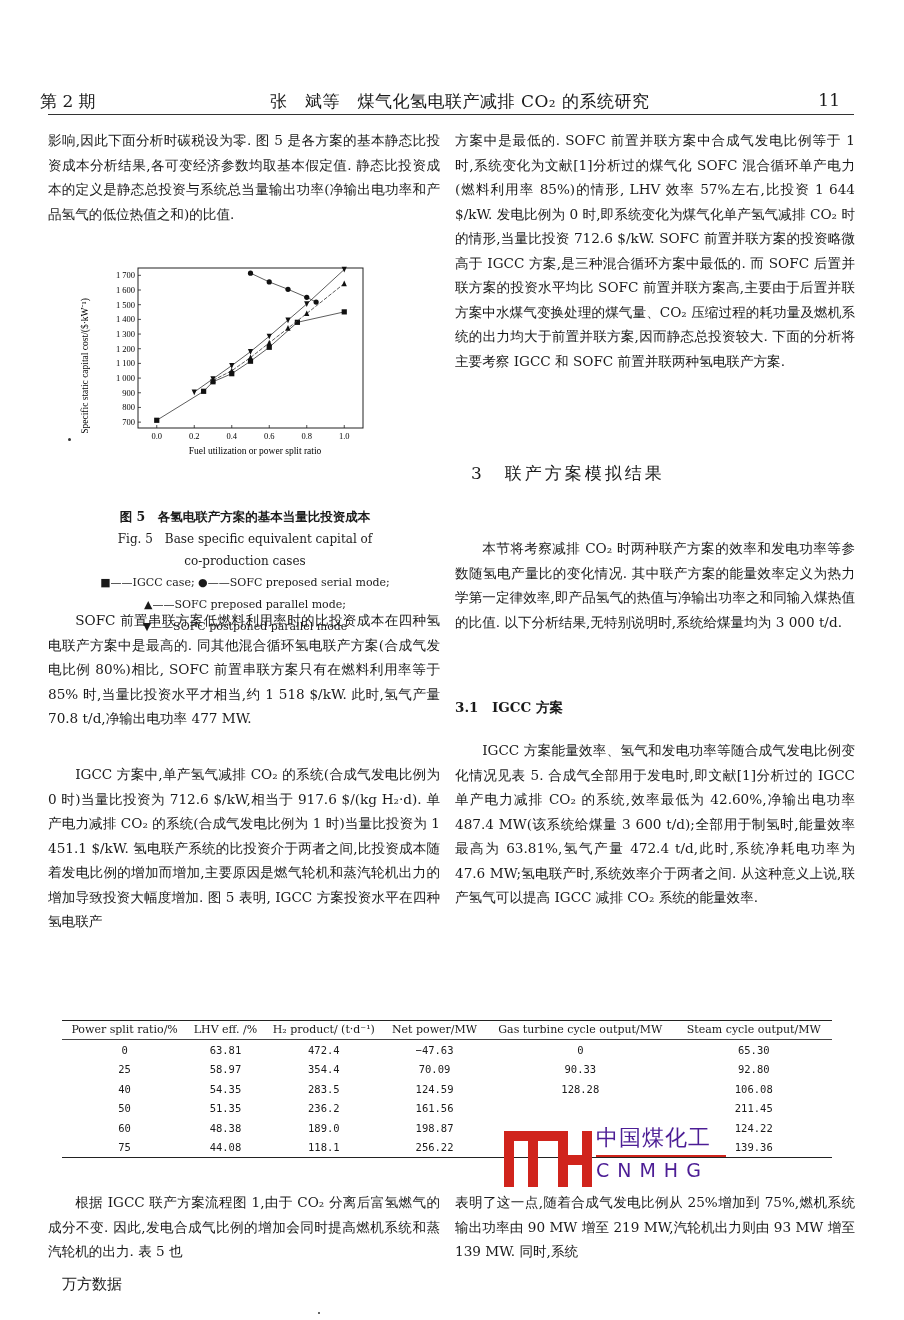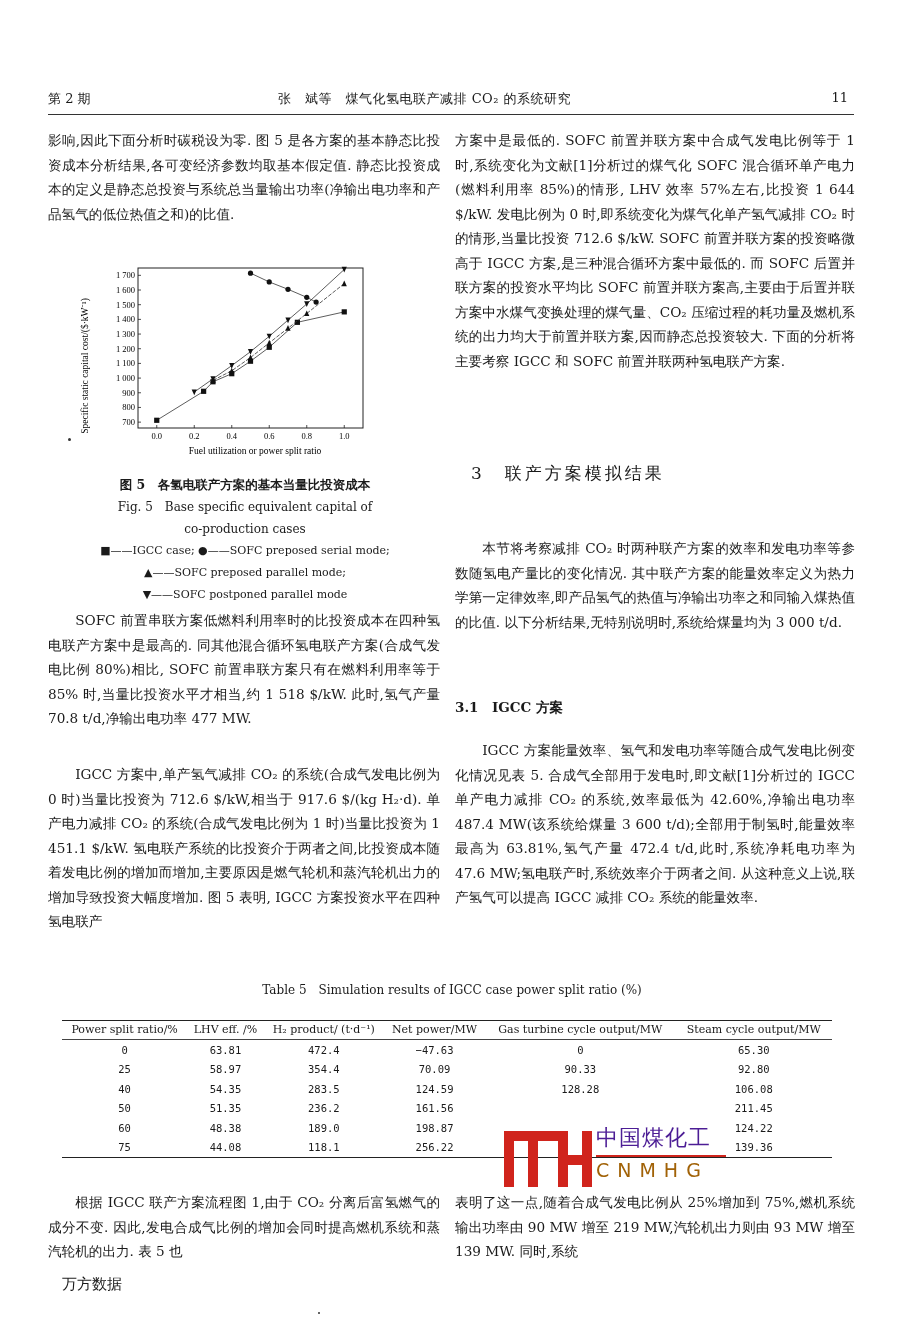--- a/index.html
+++ b/index.html
@@ -1,50 +1,50 @@
 <!DOCTYPE html>
 <html><head>
 <meta charset="utf-8">
 <style>
   html, body { margin: 0; padding: 0; background: #ffffff; }
   body { width: 904px; height: 1320px; position: relative; overflow: hidden;
          font-family: "DejaVu Serif", "Liberation Serif", serif; color: #1a1a1a; }
-  .hdr { position: absolute; left: 48px; top: 88px; width: 800px; height: 22px;
-         font-size: 13px; }
+  .hdr { position: absolute; left: 40px; top: 88px; width: 800px; height: 22px;
+         font-size: 17px; }
   .hdr .issue { position: absolute; left: 0; top: 2px; }
   .hdr .title { position: absolute; left: 230px; top: 2px; letter-spacing: 0.5px; }
   .hdr .page { position: absolute; right: 0; top: 2px; }
   .hdr-rule { position: absolute; left: 48px; top: 114px; width: 806px; height: 1px; background: #333; }
   .col { position: absolute; font-size: 13.6px; line-height: 24.5px; text-align: justify; }
   .col p { margin: 0; }
   .indent { text-indent: 2em; }
   .left { left: 48px; width: 392px; }
   .right { left: 455px; width: 400px; }
   .fig { position: absolute; left: 60px; top: 262px; width: 340px; height: 210px; }
   .figcap { position: absolute; left: 60px; top: 474px; width: 370px; text-align: center;
             font-size: 12px; line-height: 22px; }
-  .figcap .cn { font-weight: bold; font-size: 12.5px; }
+  .figcap .cn { font-weight: bold; font-size: 12.5px; margin-top: 32px; }
   .legend-line { font-size: 11px; line-height: 22px; }
   .sec { position: absolute; left: 455px; top: 462px; font-size: 17px; letter-spacing: 3px; margin-left: 16px; }
   .subsec { position: absolute; left: 455px; top: 699px; font-size: 13.5px; font-weight: bold; }
   .tabcap { position: absolute; left: 48px; top: 976px; width: 808px; text-align: center; }
   .tabcap .cn { font-size: 12.5px; font-weight: bold; }
   .tabcap .en { font-size: 12px; margin-top: 6px; }
   table.t5 { position: absolute; left: 62px; top: 1020px; width: 770px; border-collapse: collapse;
              font-size: 11px; }
   table.t5 th { font-weight: normal; text-align: center; padding: 2px 2px; line-height: 14px;
                 border-top: 1.5px solid #222; border-bottom: 1px solid #444; }
   table.t5 td { text-align: center; padding: 0 2px; height: 19.5px; font-family: "DejaVu Sans Mono", "Liberation Mono", monospace; font-size: 10.5px; }
   table.t5 tr:last-child td { border-bottom: 1.5px solid #222; }
   .watermark { position: absolute; left: 504px; top: 1127px; width: 230px; height: 60px; }
   .wm-text-cn { position: absolute; left: 92px; top: -4px; font-family: "DejaVu Sans", sans-serif;
                 font-size: 22px; color: #4c1d95; letter-spacing: 1px; }
   .wm-rule { position: absolute; left: 92px; top: 28px; width: 130px; height: 2px; background: #d0241c; }
   .wm-text-en { position: absolute; left: 92px; top: 32px; font-family: "DejaVu Sans", sans-serif;
-                font-size: 19px; color: #a16207; letter-spacing: 8px; }
+                font-size: 19px; color: #4c1d95; letter-spacing: 8px; }
   .footer-brand { position: absolute; left: 62px; top: 1275px; font-family: "DejaVu Sans", sans-serif; font-size: 15px; }
   .dot { position: absolute; width: 3px; height: 3px; background: #333; border-radius: 50%; }
 </style>
 </head>
 <body>
 
 <div class="hdr">
   <span class="issue">第 2 期</span>
   <span class="title">张　斌等　煤气化氢电联产减排 CO₂ 的系统研究</span>
   <span class="page">11</span>
@@ -152,21 +152,20 @@
 <div class="sec">3　联产方案模拟结果</div>
 <div class="col right" style="top:536px;">
   <p class="indent">本节将考察减排 CO₂ 时两种联产方案的效率和发电功率等参数随氢电产量比的变化情况. 其中联产方案的能量效率定义为热力学第一定律效率,即产品氢气的热值与净输出功率之和同输入煤热值的比值. 以下分析结果,无特别说明时,系统给煤量均为 3 000 t/d.</p>
 </div>
 <div class="subsec">3.1　IGCC 方案</div>
 <div class="col right" style="top:738px;">
   <p class="indent">IGCC 方案能量效率、氢气和发电功率等随合成气发电比例变化情况见表 5. 合成气全部用于发电时,即文献[1]分析过的 IGCC 单产电力减排 CO₂ 的系统,效率最低为 42.60%,净输出电功率 487.4 MW(该系统给煤量 3 600 t/d);全部用于制氢时,能量效率最高为 63.81%,氢气产量 472.4 t/d,此时,系统净耗电功率为 47.6 MW;氢电联产时,系统效率介于两者之间. 从这种意义上说,联产氢气可以提高 IGCC 减排 CO₂ 系统的能量效率.</p>
 </div>
 
 <div class="tabcap">
-  <div class="en">Table 5　Simulation results of IGCC case power split ratio (%)</div>
 </div>
 <table class="t5">
   <thead>
     <tr>
       <th>Power split ratio/%</th>
       <th>LHV eff. /%</th>
       <th>H₂ product/ (t·d⁻¹)</th>
       <th>Net power/MW</th>
       <th>Gas turbine cycle output/MW</th>
       <th>Steam cycle output/MW</th>

